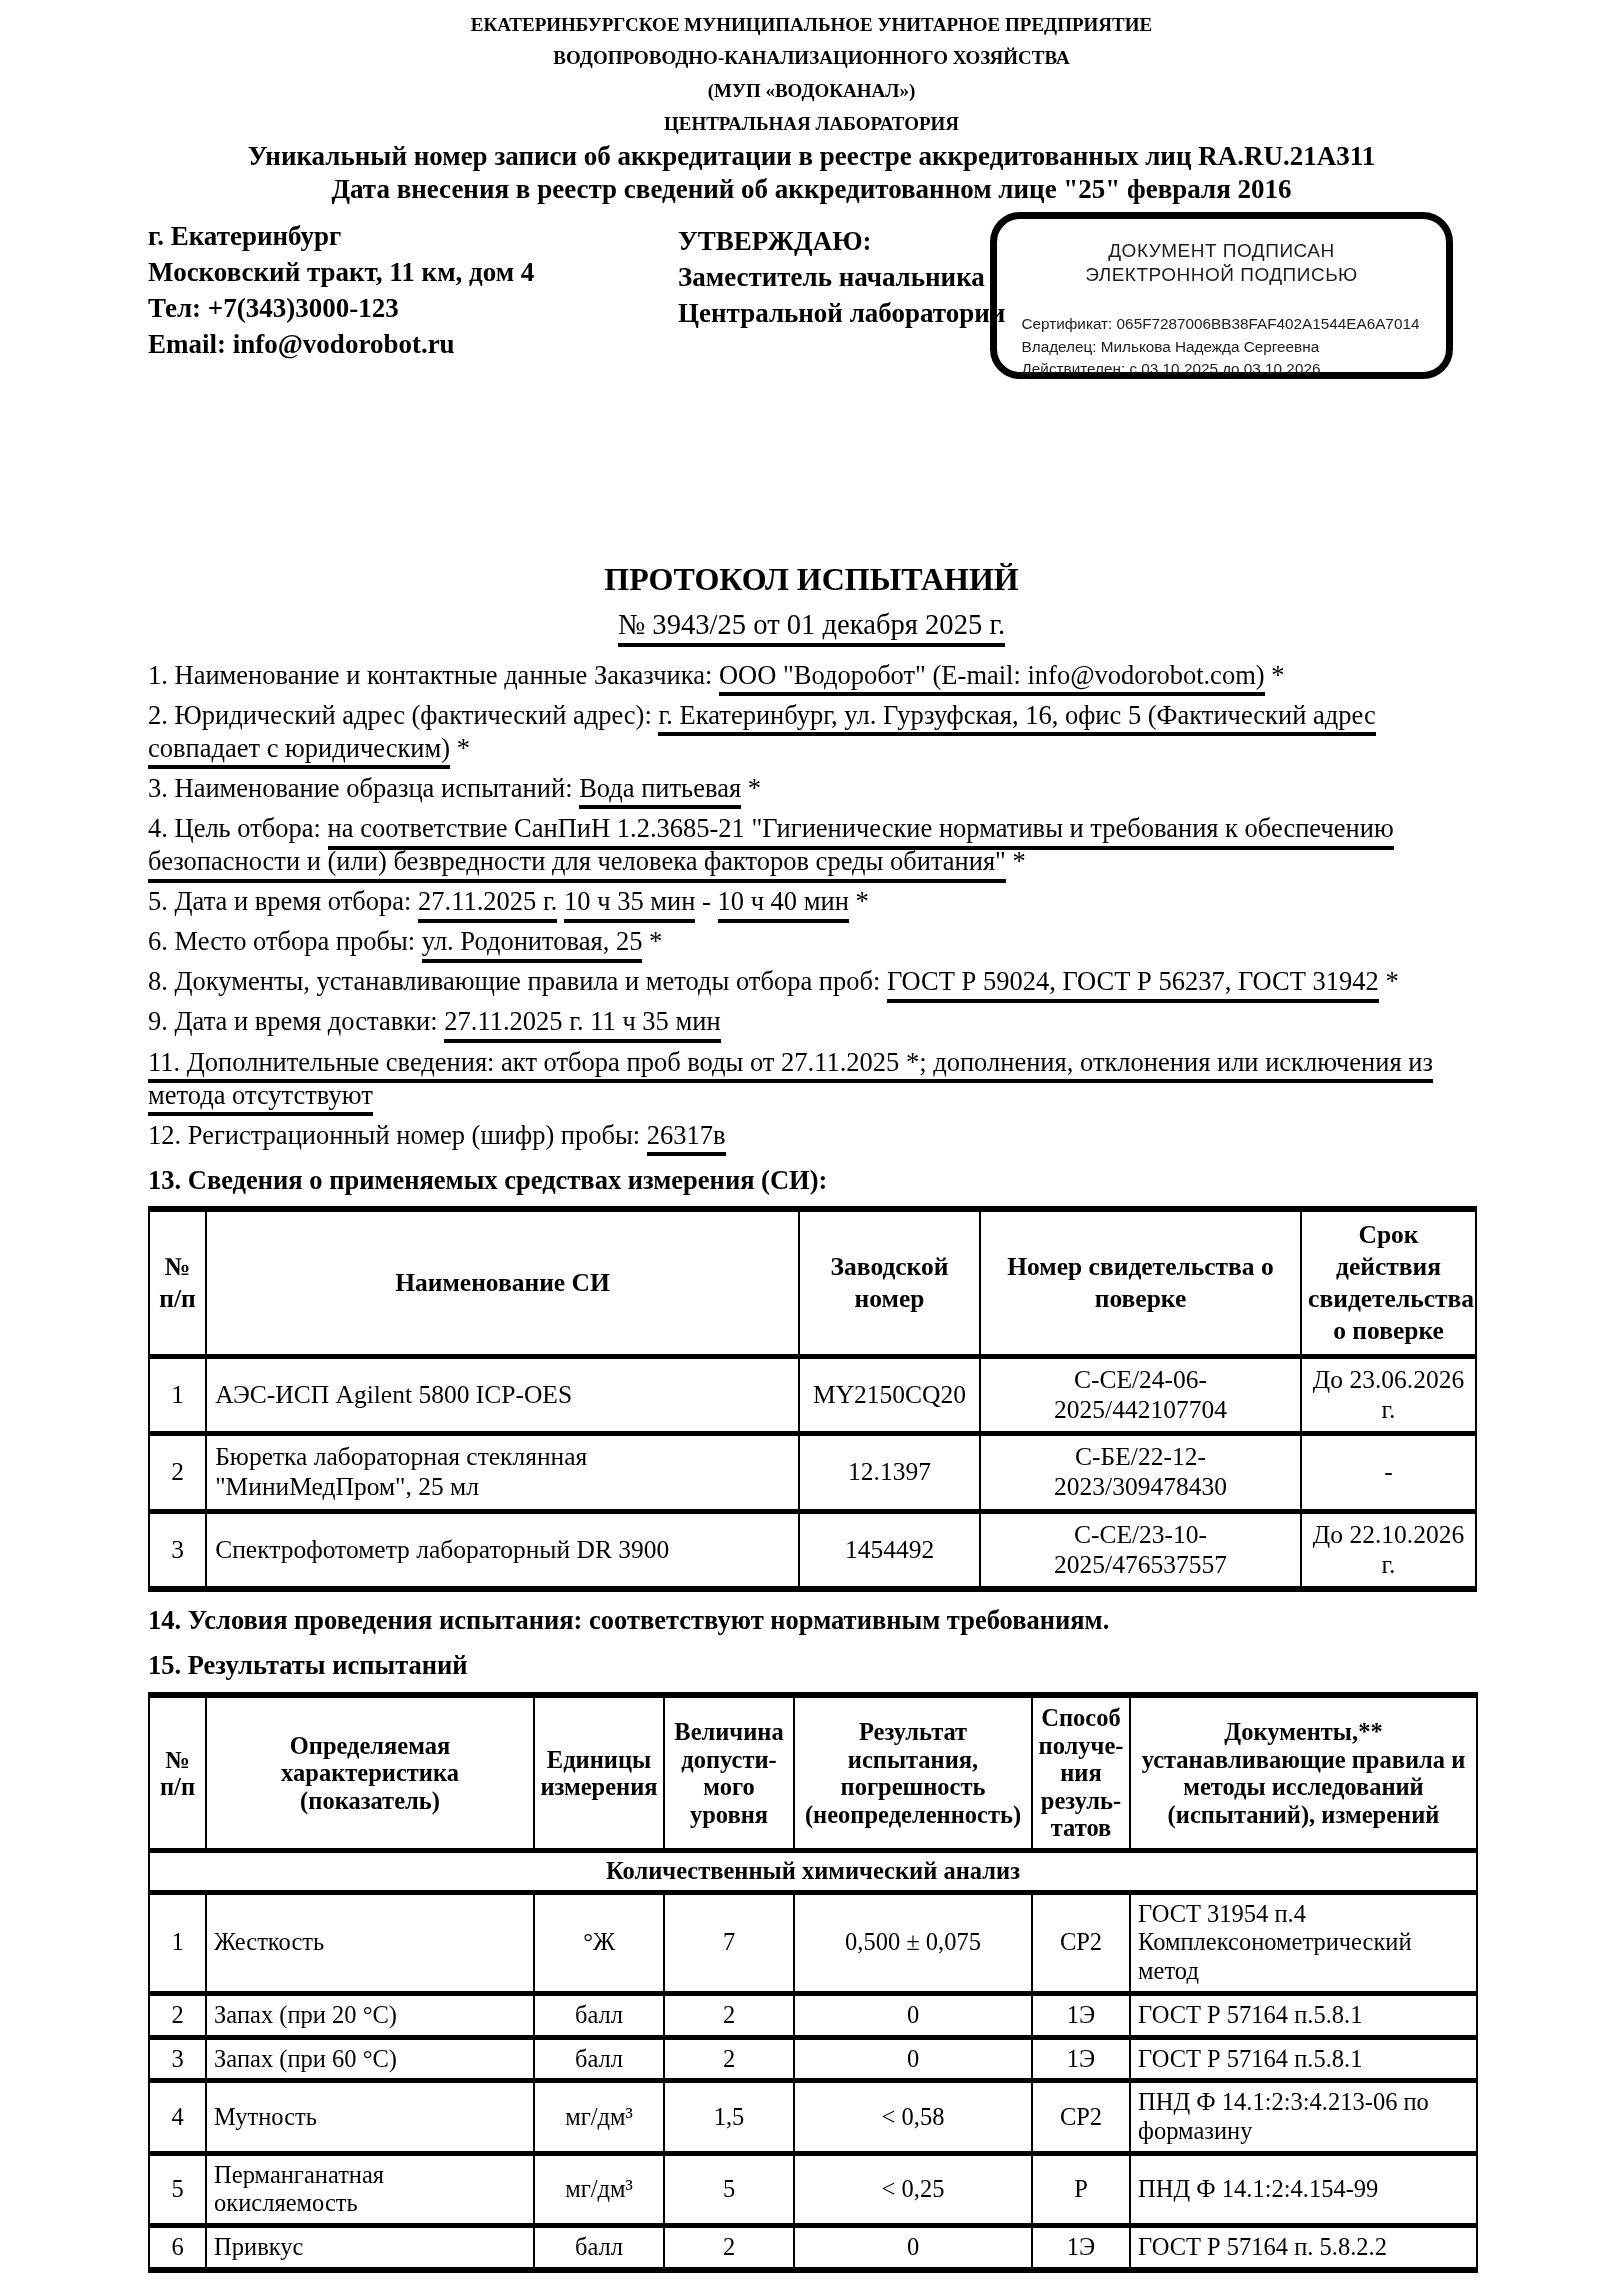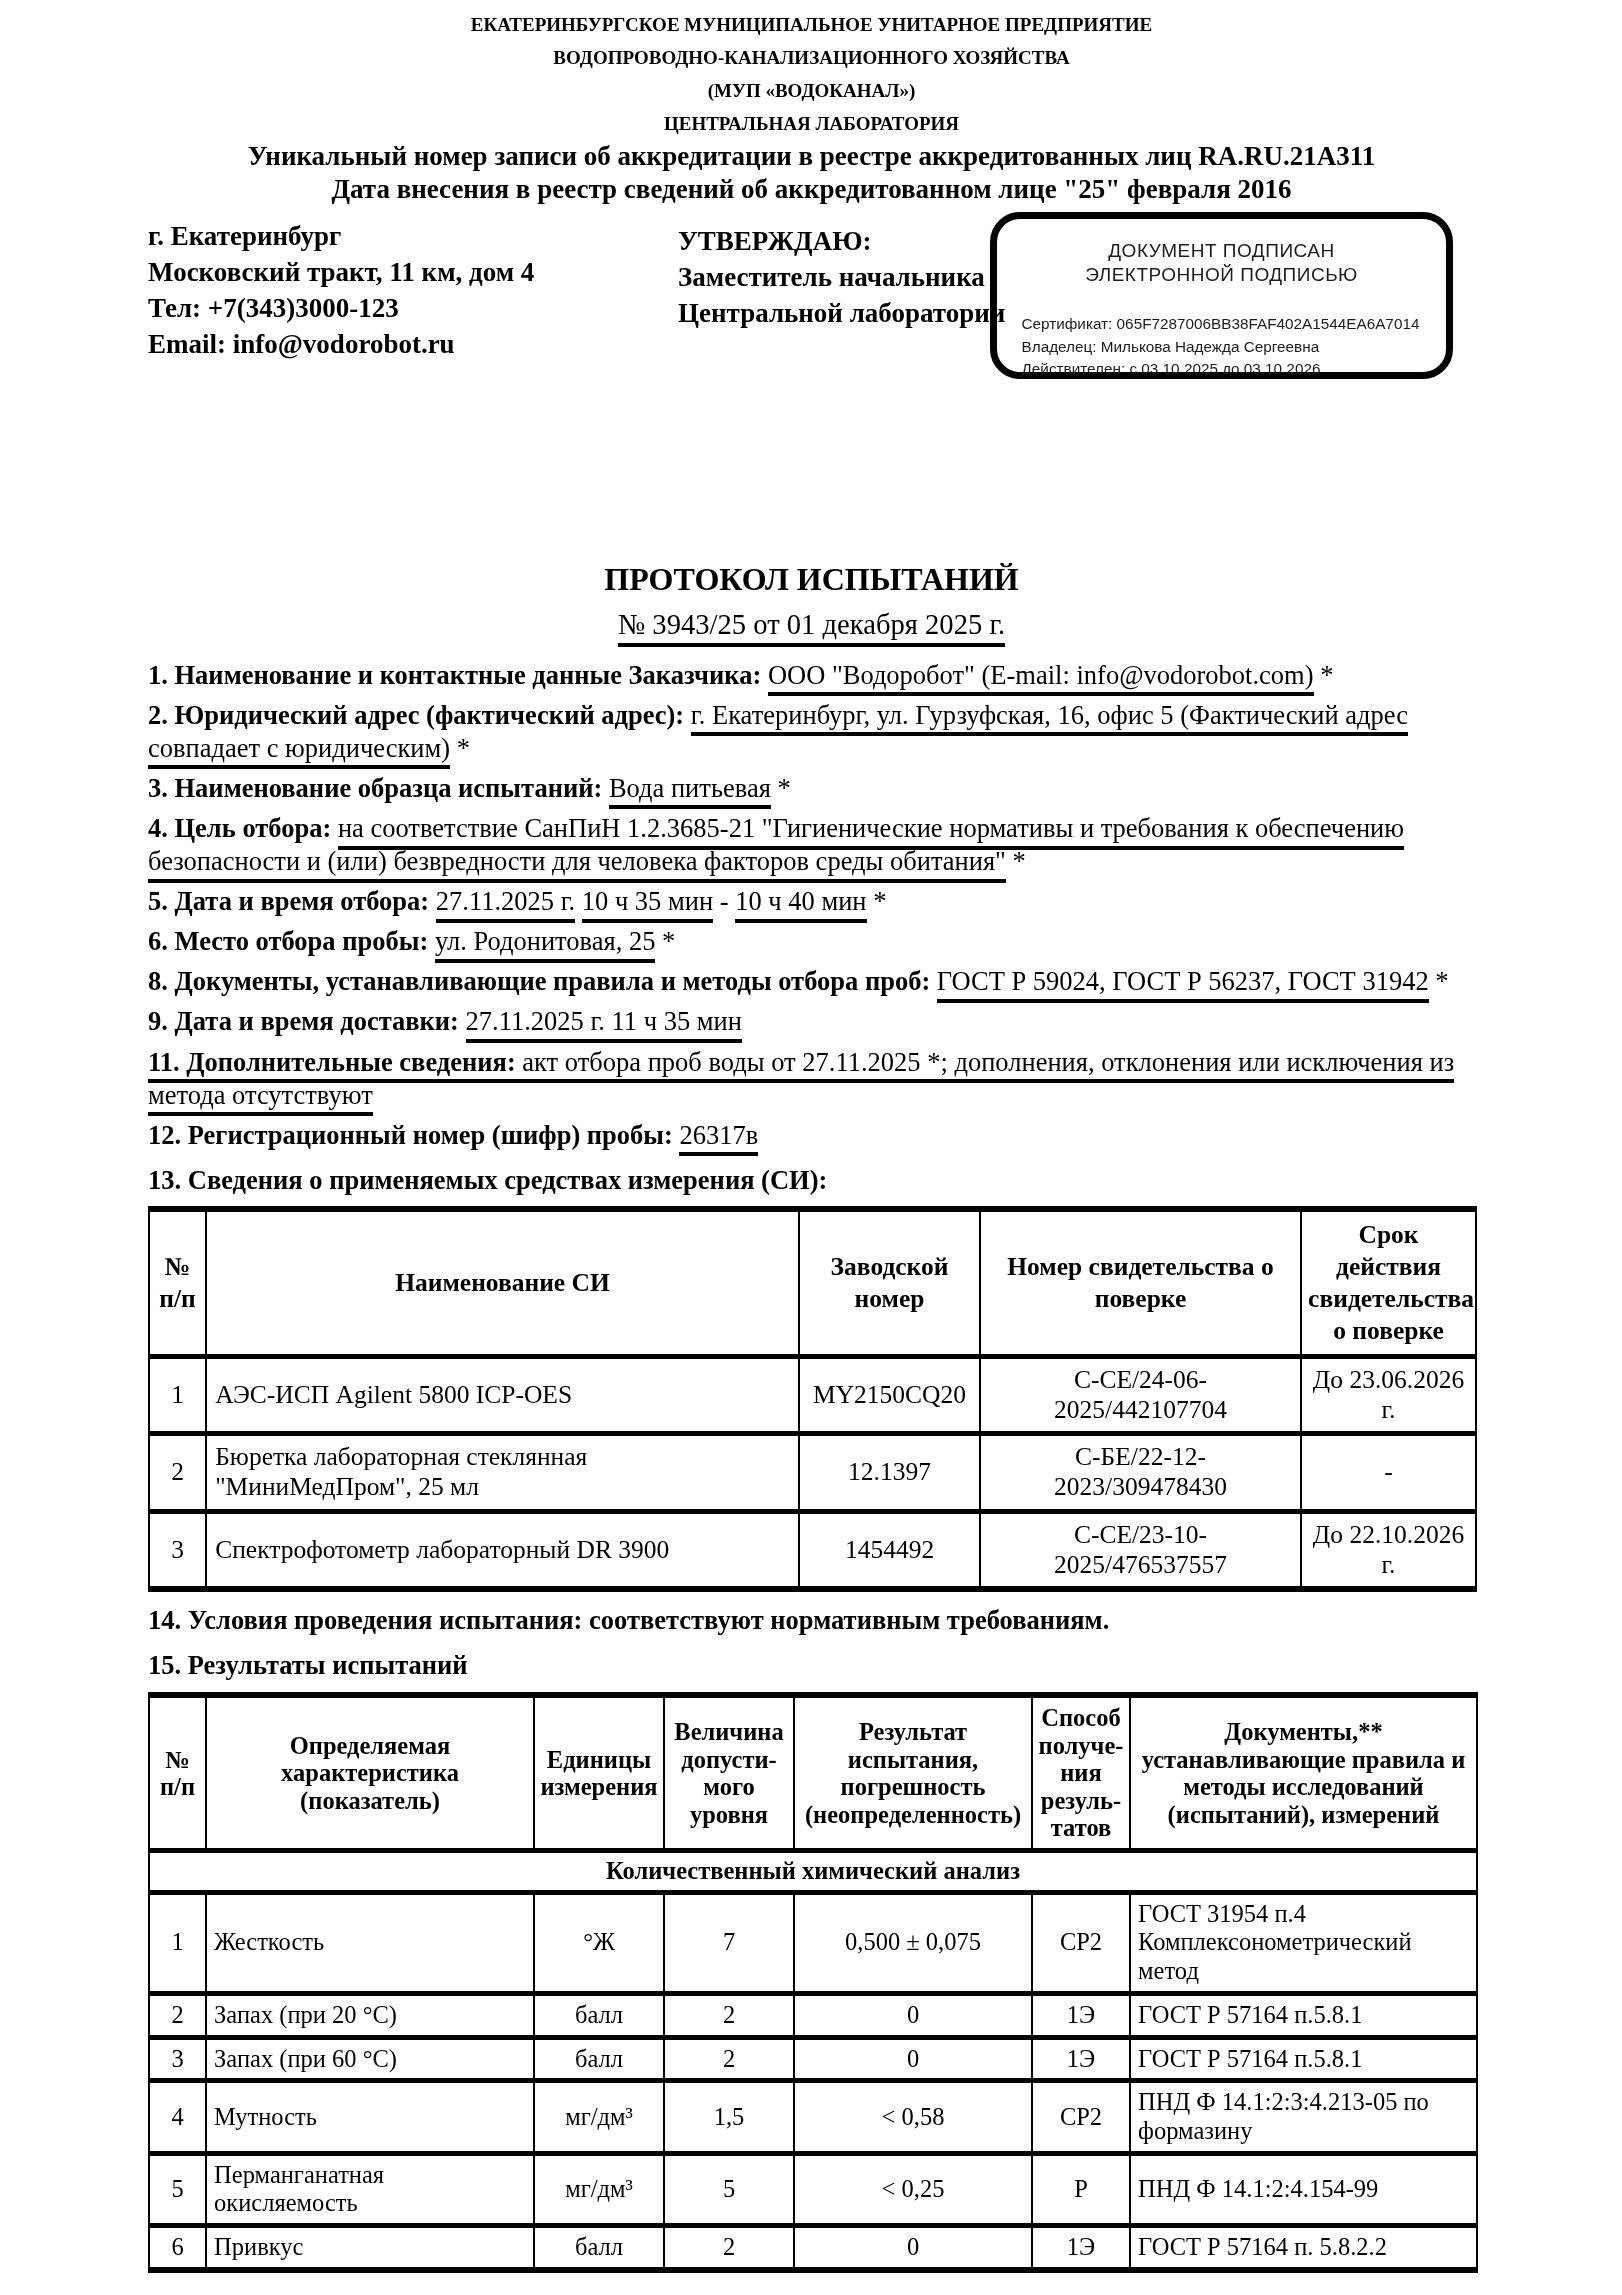--- a/index.html
+++ b/index.html
@@ -31,21 +31,21 @@
   
   .doc-title { text-align:center; font-weight:bold; font-size:32px; line-height:36px; margin-top:1px; }
   .doc-sub { text-align:center; font-size:28.6px; line-height:33px; margin-top:11.2px; }
 
   
   .u { border-bottom:4.1px solid #000; padding-bottom:2.5px; }
 
   
   .items { margin-top:17.3px; }
   .item { font-size:26.5px; line-height:33px; margin-bottom:7.1px; }
-  .item .lbl { font-weight:bold; }
+  .item .lbl { font-weight:normal; }
 
   .sec-label { font-size:26.5px; line-height:33px; font-weight:bold; margin-top:12.2px; }
 
   
   table { border-collapse:collapse; table-layout:fixed; width:100%; background:#fff; }
   .si-table { margin-top:9.2px; font-size:25.5px; }
   .res-table { margin-top:10.2px; font-size:24.5px; }
   th, td { border:2px solid #000; border-top-width:5.1px; border-bottom-width:5.1px; box-sizing:border-box; }
   table { border:6.1px solid #000; border-left-width:2.5px; border-right-width:2.5px; }
   th { font-weight:bold; text-align:center; padding:7.1px 6.1px; line-height:32px; }
@@ -212,21 +212,21 @@
           <td>1Э</td>
           <td class="left">ГОСТ Р 57164 п.5.8.1</td>
         </tr>
         <tr>
           <td>4</td>
           <td class="left">Мутность</td>
           <td>мг/дм³</td>
           <td>1,5</td>
           <td>&lt; 0,58</td>
           <td>СР2</td>
-          <td class="left">ПНД Ф 14.1:2:3:4.213-05 по формазину</td>
+          <td class="left">ПНД Ф 14.1:2:3:4.213-06 по формазину</td>
         </tr>
         <tr>
           <td>5</td>
           <td class="left">Перманганатная окисляемость</td>
           <td>мг/дм³</td>
           <td>5</td>
           <td>&lt; 0,25</td>
           <td>Р</td>
           <td class="left">ПНД Ф 14.1:2:4.154-99</td>
         </tr>

